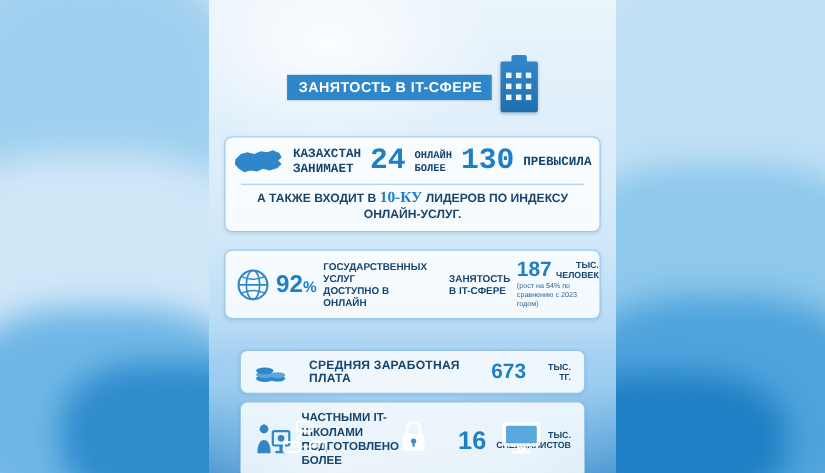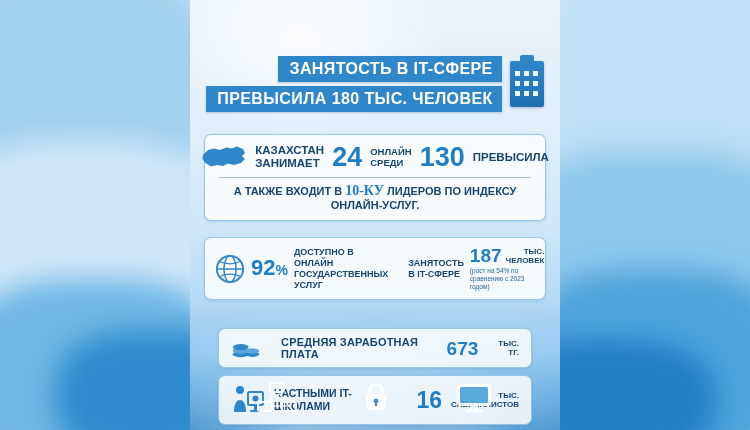--- a/index.html
+++ b/index.html
@@ -120,21 +120,21 @@
   .headline-bars {
     display: flex;
     flex-direction: column;
     gap: 4px;
     align-items: flex-end;
   }
   .hl-bar {
     background: #2f86c8;
     color: #ffffff;
     font-weight: bold;
-    font-size: 16px;
+    font-size: 13px;
     letter-spacing: .4px;
     padding: 4px 9px 4px 11px;
     white-space: nowrap;
     box-shadow: 0 1px 2px rgba(20,70,120,.25);
     text-align: center;
   }
   .hl-icon {
     width: 34px;
     height: 46px;
     background: linear-gradient(180deg,#2f86c8,#1f6fb0);
@@ -170,20 +170,21 @@
   
   .rank-card {
     margin-top: 22px;
     padding: 9px 10px 8px 10px;
   }
   .rank-top {
     display: flex;
     align-items: center;
     justify-content: center;
     gap: 8px;
+    font-family: Liberation Mono, monospace;
   }
   .kz-map {
     width: 46px;
     height: 26px;
     flex: none;
   }
   .rank-word {
     color: #16456e;
     font-weight: bold;
     font-size: 11.5px;
@@ -354,21 +355,20 @@
 
   <div id="poster">
     <div class="topglow"></div>
     <div class="glow"></div>
 
     <div class="content">
 
       <div class="headline">
         <div class="headline-bars">
           <div class="hl-bar">ЗАНЯТОСТЬ В IT-СФЕРЕ</div>
-          <div class="hl-bar">ПРЕВЫСИЛА 180 ТЫС. ЧЕЛОВЕК</div>
         </div>
         <div class="hl-icon">
           <div class="roof"></div>
           <div class="win" style="left:5px;  top:10px;"></div>
           <div class="win" style="left:14px; top:10px;"></div>
           <div class="win" style="left:23px; top:10px;"></div>
           <div class="win" style="left:5px;  top:20px;"></div>
           <div class="win" style="left:14px; top:20px;"></div>
           <div class="win" style="left:23px; top:20px;"></div>
           <div class="win" style="left:5px;  top:30px;"></div>
@@ -382,21 +382,21 @@
           <svg class="kz-map" viewBox="0 0 92 52">
             <path fill="#2f86c8" d="M4,22 L14,12 L26,9 L38,12 L50,7 L62,9 L72,5 L84,10 L88,18 L82,24 L88,30 L80,38 L66,42 L54,39 L44,44 L32,42 L20,45 L9,38 L3,30 Z"></path>
           </svg>
           <div class="rank-word">
             <div>КАЗАХСТАН</div>
             <div>ЗАНИМАЕТ</div>
           </div>
           <div class="big-num">24</div>
           <div class="small-stack">
             <div>ОНЛАЙН</div>
-            <div>СРЕДИ</div>
+            <div>БОЛЕЕ</div>
           </div>
           <div class="big-num">130</div>
           <div class="rank-word">ПРЕВЫСИЛА</div>
         </div>
         <div class="rank-rule"></div>
         <div class="rank-bottom">
           <span>А ТАКЖЕ ВХОДИТ В</span>
           <span class="accent">10-КУ</span>
           <span>ЛИДЕРОВ ПО ИНДЕКСУ ОНЛАЙН-УСЛУГ.</span>
         </div>
@@ -408,22 +408,22 @@
             <circle cx="16" cy="16" r="14" fill="none" stroke="#2f86c8" stroke-width="2"></circle>
             <ellipse cx="16" cy="16" rx="6.5" ry="14" fill="none" stroke="#2f86c8" stroke-width="1.6"></ellipse>
             <line x1="2" y1="16" x2="30" y2="16" stroke="#2f86c8" stroke-width="1.6"></line>
             <path d="M5,8 Q16,13 27,8" fill="none" stroke="#2f86c8" stroke-width="1.4"></path>
             <path d="M5,24 Q16,19 27,24" fill="none" stroke="#2f86c8" stroke-width="1.4"></path>
           </svg>
           <div class="pct">
             <span>92</span><span class="u">%</span>
           </div>
           <div class="txt-sm">
+            <div>ГОСУДАРСТВЕННЫХ УСЛУГ</div>
             <div>ДОСТУПНО В ОНЛАЙН</div>
-            <div>ГОСУДАРСТВЕННЫХ УСЛУГ</div>
           </div>
         </div>
 
         <div class="divider-v"></div>
 
         <div class="col">
           <div class="txt-sm">
             <div>ЗАНЯТОСТЬ</div>
             <div>В IT-СФЕРЕ</div>
           </div>
@@ -462,20 +462,21 @@
           <svg class="teacher" viewBox="0 0 34 32">
             <circle cx="9" cy="6" r="4" fill="#2f86c8"></circle>
             <path d="M3,28 C3,19 6,16 9,16 C12,16 15,19 15,28 Z" fill="#2f86c8"></path>
             <rect x="17" y="8" width="15" height="13" rx="1.5" fill="none" stroke="#2f86c8" stroke-width="2"></rect>
             <circle cx="24.5" cy="14.5" r="3" fill="#2f86c8"></circle>
             <rect x="23" y="21" width="3" height="5" fill="#2f86c8"></rect>
             <rect x="19" y="26" width="11" height="2" rx="1" fill="#2f86c8"></rect>
           </svg>
           <div class="school-text">
             <div>ЧАСТНЫМИ IT-ШКОЛАМИ</div>
+            <div>ПОДГОТОВЛЕНО БОЛЕЕ</div>
           </div>
           <div class="num-big2">16</div>
           <div class="unit-stack">
             <div>ТЫС.</div>
             <div>СПЕЦИАЛИСТОВ</div>
           </div>
         </div>
 
       </div>
     </div>

